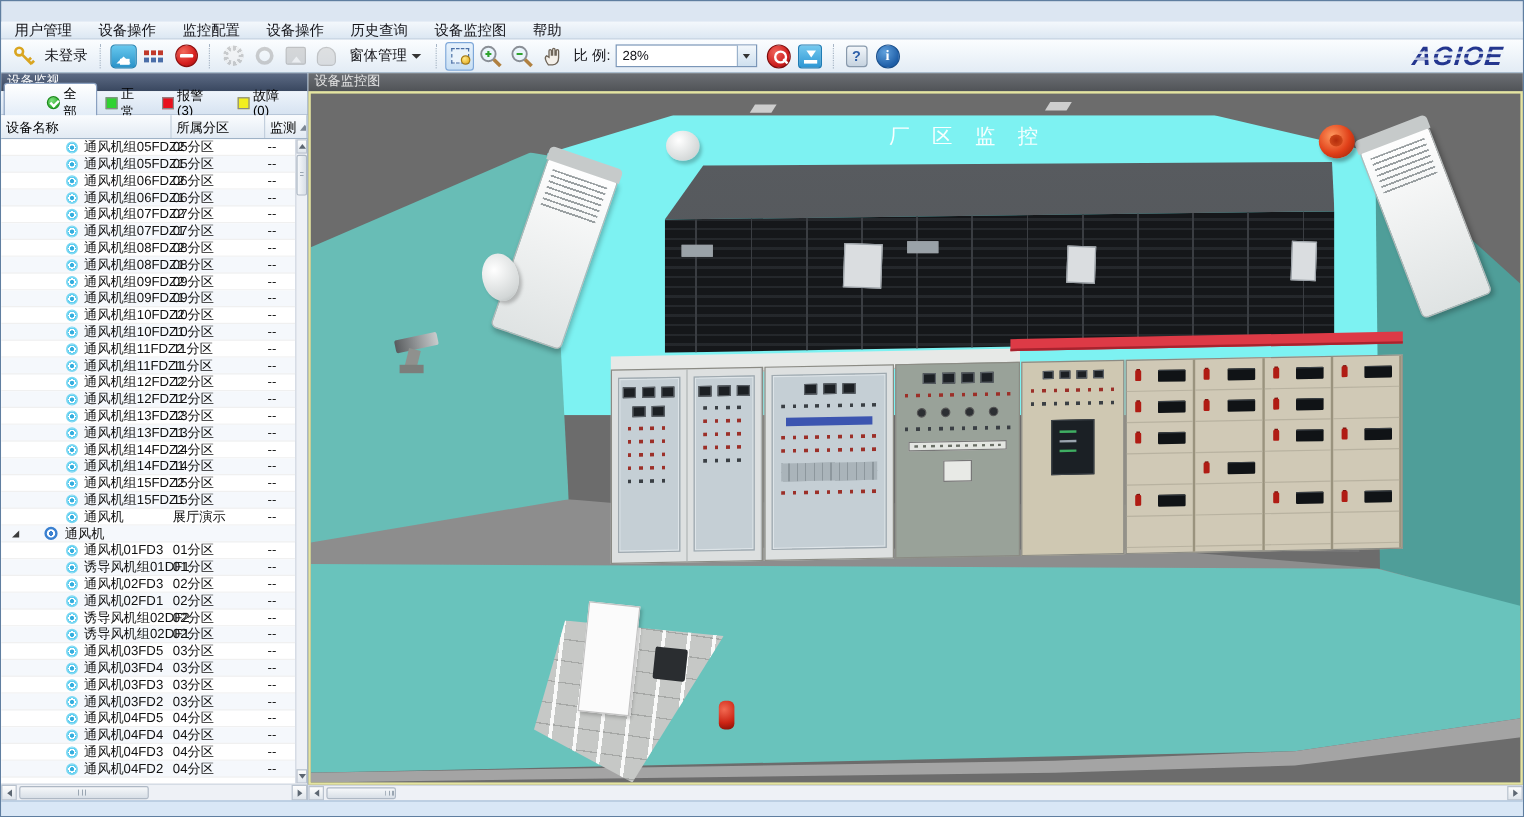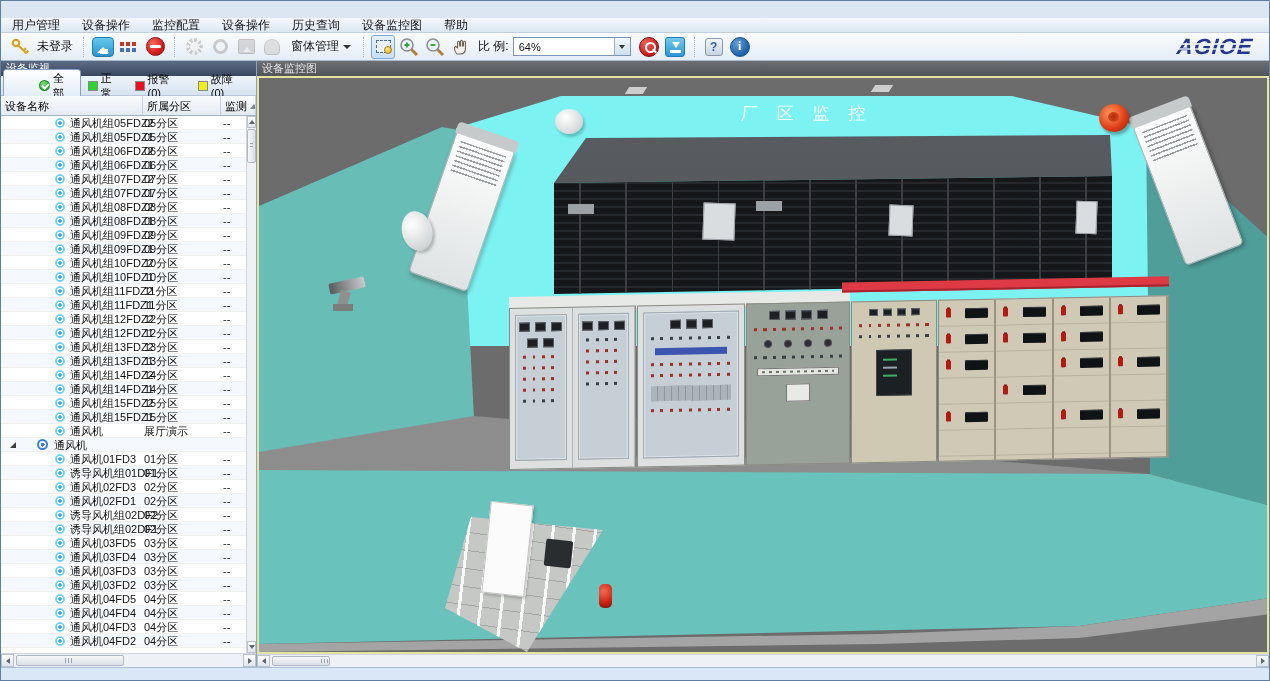--- a/index.html
+++ b/index.html
@@ -273,21 +273,21 @@
         <path d="M6.5 9 h5" stroke="#2fa32f" stroke-width="1.8"></path>
       </svg>
     </div>
     <div class="tbtn">
       <svg width="20" height="20" viewBox="0 0 20 20">
         <path d="M6 17 c-2.5 -3 -3.5 -6.5 -1.5 -7.5 l2 1.2 V5.5 c0 -1.6 2 -1.6 2 0 v3.5 h1 V4.5 c0 -1.6 2 -1.6 2 0 v4.5 h1 V5.5 c0 -1.6 2 -1.6 2 0 v5.5 c0 4 -2 6 -5 6 z" fill="#f4f0ea" stroke="#6e6458" stroke-width="1.1"></path>
       </svg>
     </div>
     <span class="tlabel">比 例:</span>
     <div class="combo">
-      <span class="val">64%</span>
+      <span class="val">28%</span>
       <span class="cbtn">
           <i></i>
         </span>
     </div>
     <div class="tbtn" style="margin-left:6px;">
         <div class="i-redmag"></div>
       </div>
     <div class="tbtn">
         <div class="i-save"></div>
       </div>
@@ -309,21 +309,21 @@
         <div class="fbtn sel">
           <span class="fcheck"></span>
           <span>全部</span>
         </div>
         <div class="fbtn">
           <span class="fsw" style="background: rgb(47, 211, 47);"></span>
           <span>正常</span>
         </div>
         <div class="fbtn">
           <span class="fsw" style="background: rgb(232, 16, 28);"></span>
-          <span>报警 (0)</span>
+          <span>报警 (3)</span>
         </div>
         <div class="fbtn">
           <span class="fsw" style="background: rgb(242, 238, 30);"></span>
           <span>故障 (0)</span>
         </div>
       </div>
       <div class="thead">
         <div class="th c1">设备名称</div>
         <div class="th c2">所属分区</div>
         <div class="th c3">

